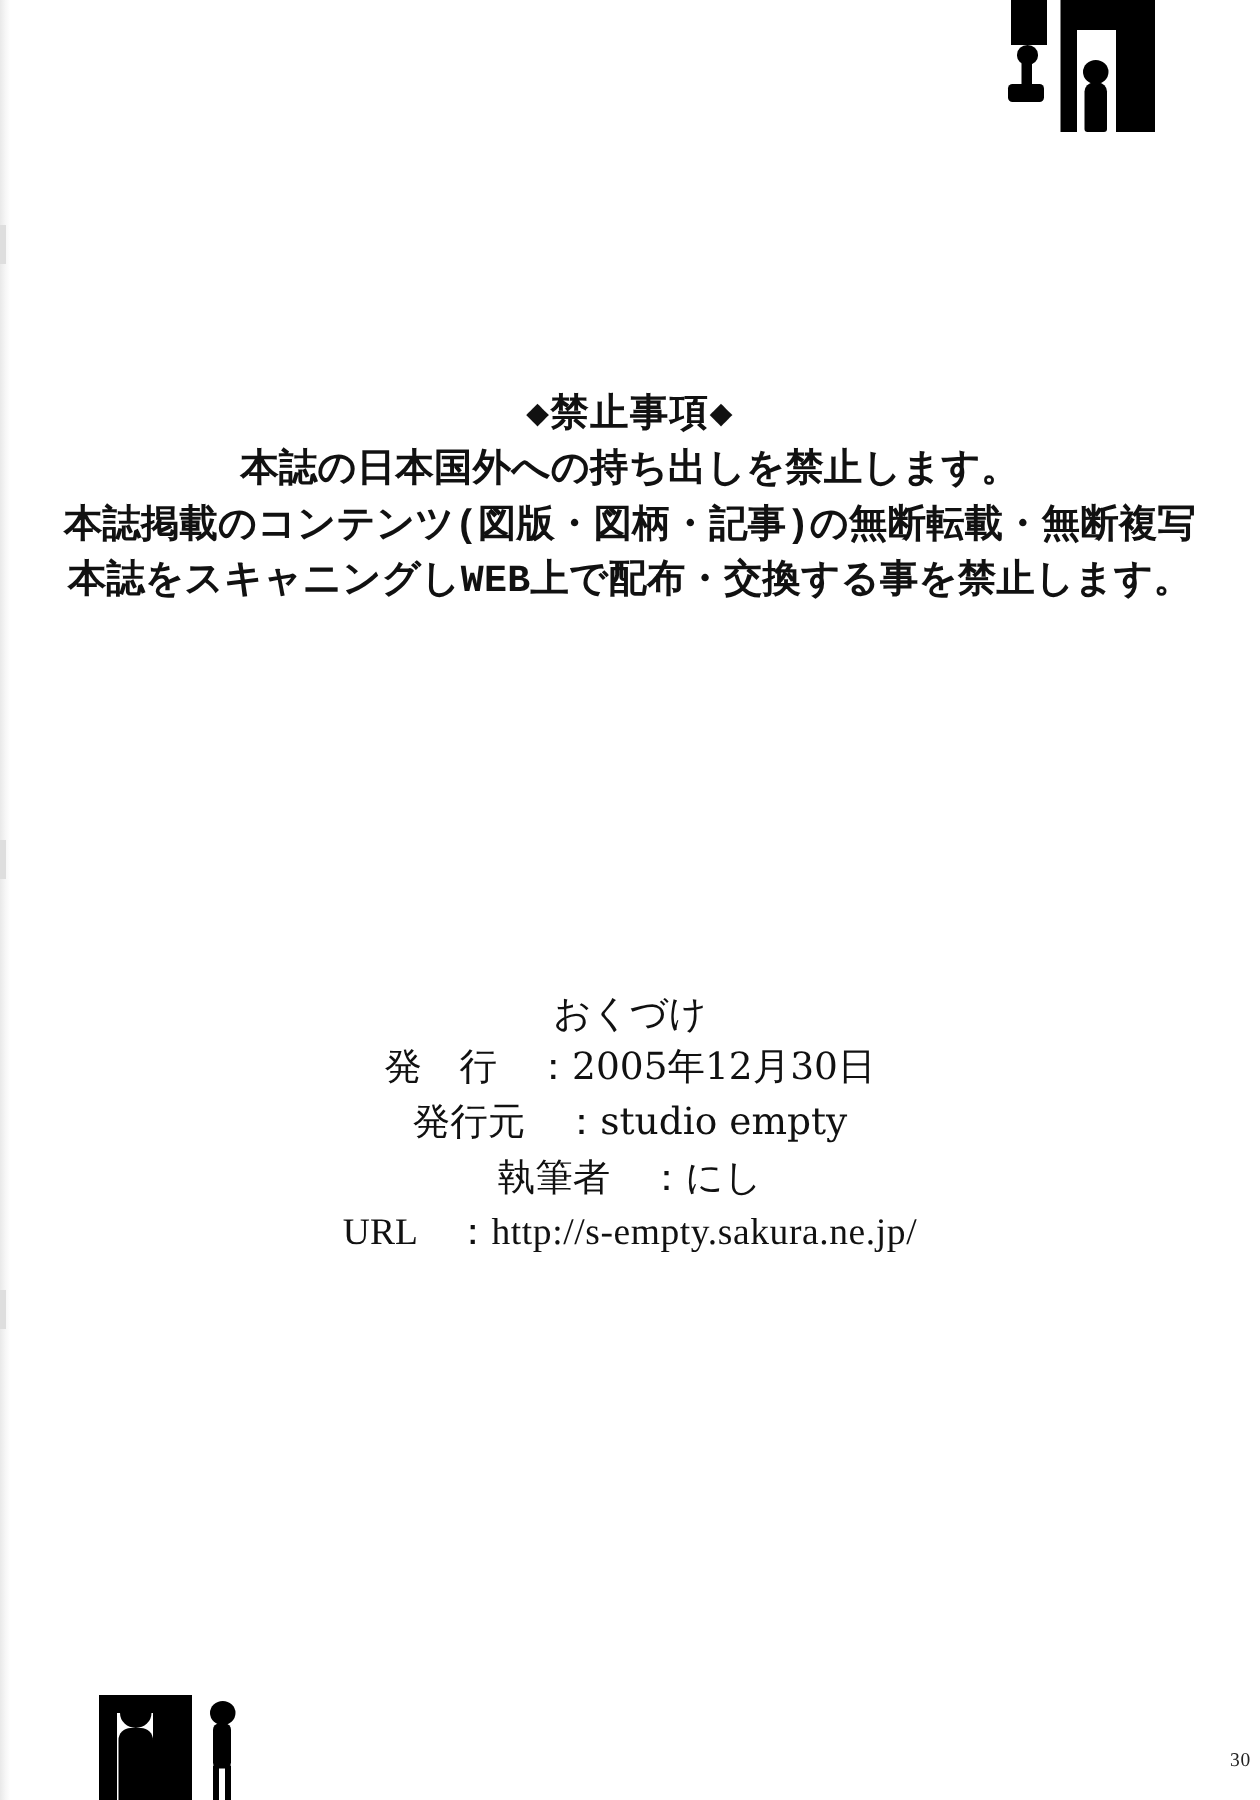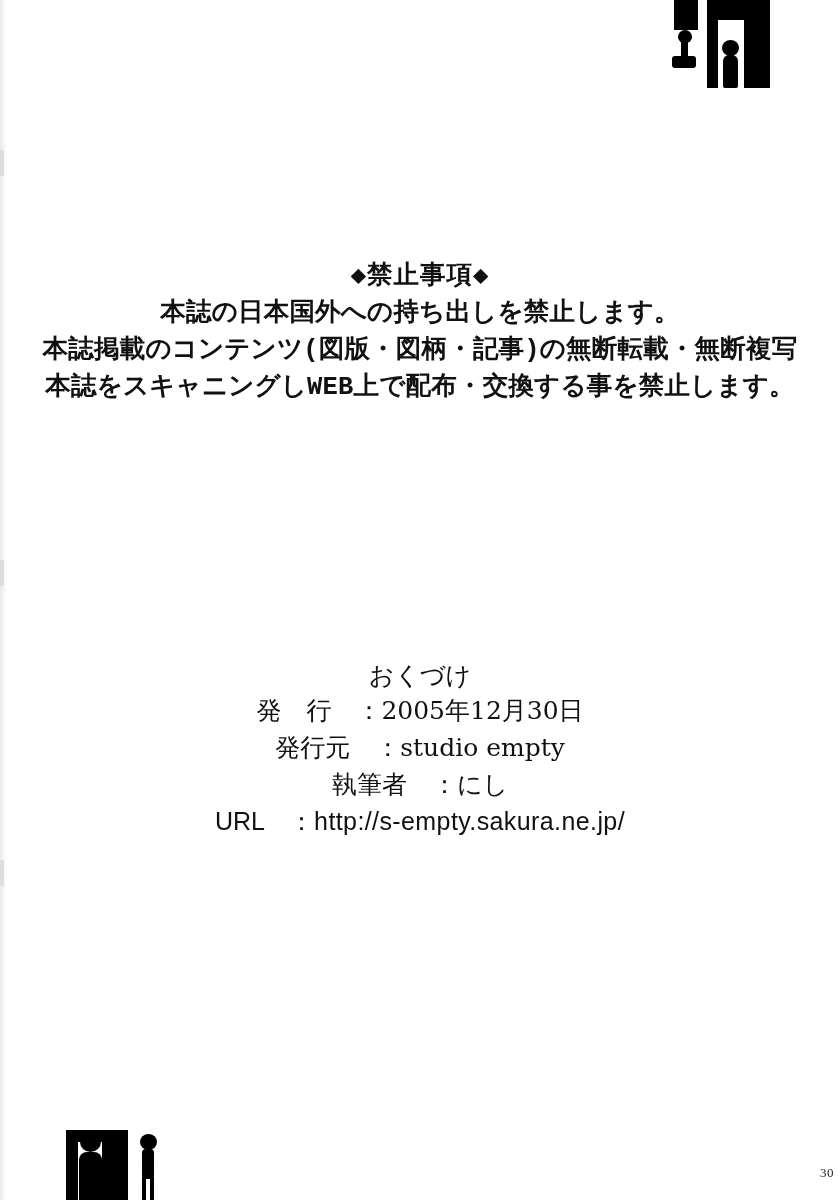--- a/index.html
+++ b/index.html
@@ -128,21 +128,21 @@
     width: 840px;
     text-align: center;
     font-family: "DejaVu Serif", "Liberation Serif", serif;
     font-size: 25px;
     line-height: 37px;
     color: #111;
   }
   .colophon .row { white-space: nowrap; }
   .colophon .lbl { letter-spacing: 0px; }
   .colophon .val-bold { font-weight: 400; }
-  .colophon .url-row { font-family: Liberation Sans, sans-serif; letter-spacing: 0.4px; }
+  .colophon .url-row { font-family: Liberation Serif, serif; letter-spacing: 0.4px; }
 
   
   .art-bottom {
     position: absolute;
     left: 66px;
     top: 1122px;
     width: 130px;
     height: 78px;
   }
   .art-bottom .bar {

